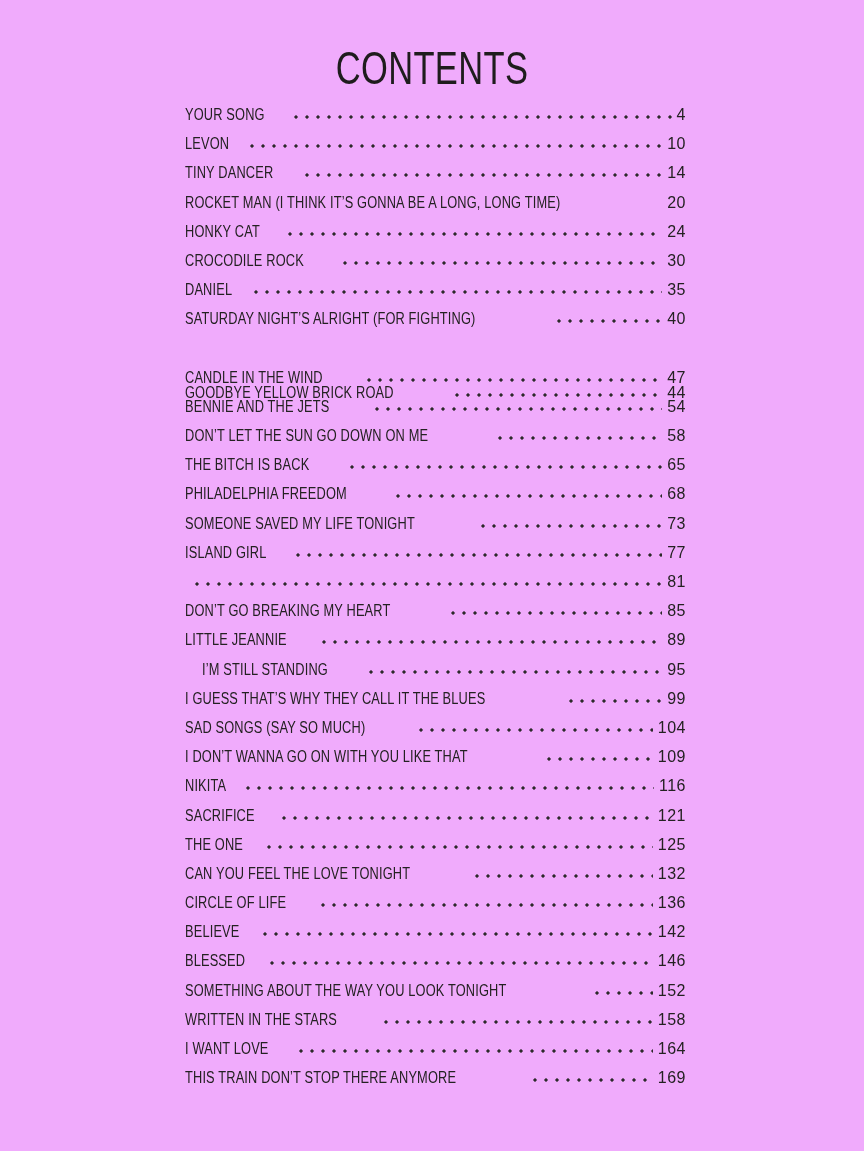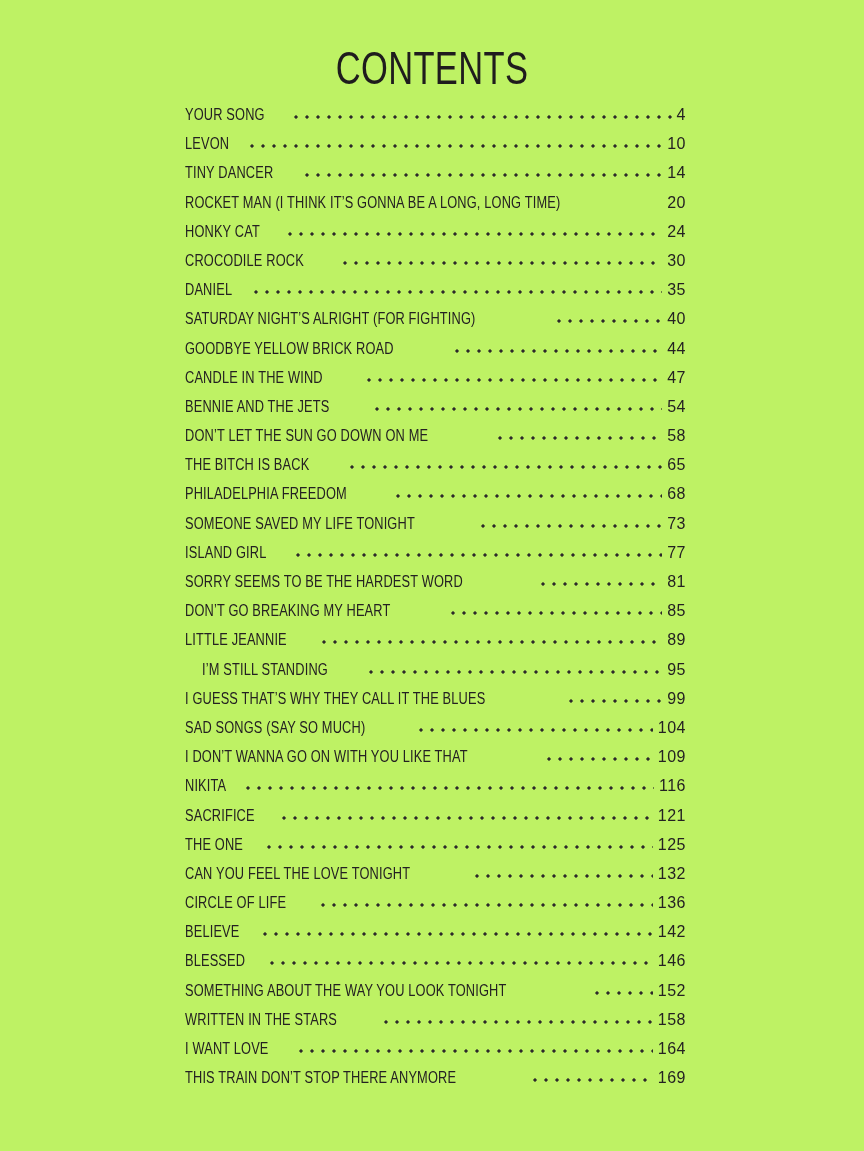--- a/index.html
+++ b/index.html
@@ -5,21 +5,21 @@
   html, body {
     margin: 0;
     padding: 0;
     background: #e8e8e8;
   }
   .page {
     position: relative;
     width: 864px;
     height: 1151px;
     margin: 0 auto;
-    background: #bef264;
+    background: #f0abfc;
     overflow: hidden;
     font-family: "Liberation Sans", sans-serif;
     color: #242122;
   }
   .contents-title {
     position: absolute;
     top: 10px;
     left: 0;
     right: 0;
     text-align: center;
@@ -121,21 +121,21 @@
     <span class="toc-page">35</span>
   </div>
 
   <div class="toc-row">
     <span class="title-wrap" style="width: 361.525px;"><span class="toc-title">SATURDAY NIGHT’S ALRIGHT (FOR FIGHTING)</span></span>
     <span class="dot-leader"></span>
     <span class="toc-page">40</span>
   </div>
 
   <div class="toc-row">
-    <span class="title-wrap" style="width: 259.775px;"><span class="toc-title">GOODBYE YELLOW BRICK ROAD</span></span>
+    <span class="title-wrap" style="width: 259.775px; margin-top: 44px;"><span class="toc-title">GOODBYE YELLOW BRICK ROAD</span></span>
     <span class="dot-leader"></span>
     <span class="toc-page">44</span>
   </div>
 
   <div class="toc-row">
     <span class="title-wrap" style="width: 171.5px;"><span class="toc-title">CANDLE IN THE WIND</span></span>
     <span class="dot-leader"></span>
     <span class="toc-page">47</span>
   </div>
 
@@ -169,21 +169,20 @@
     <span class="toc-page">73</span>
   </div>
 
   <div class="toc-row">
     <span class="title-wrap" style="width: 101.35px;"><span class="toc-title">ISLAND GIRL</span></span>
     <span class="dot-leader"></span>
     <span class="toc-page">77</span>
   </div>
 
   <div class="toc-row">
-    <span class="title-wrap" style="width: 345.975px;"><span class="toc-title">SORRY SEEMS TO BE THE HARDEST WORD</span></span>
     <span class="dot-leader"></span>
     <span class="toc-page">81</span>
   </div>
 
   <div class="toc-row">
     <span class="title-wrap" style="width: 255.763px;"><span class="toc-title">DON’T GO BREAKING MY HEART</span></span>
     <span class="dot-leader"></span>
     <span class="toc-page">85</span>
   </div>
 

